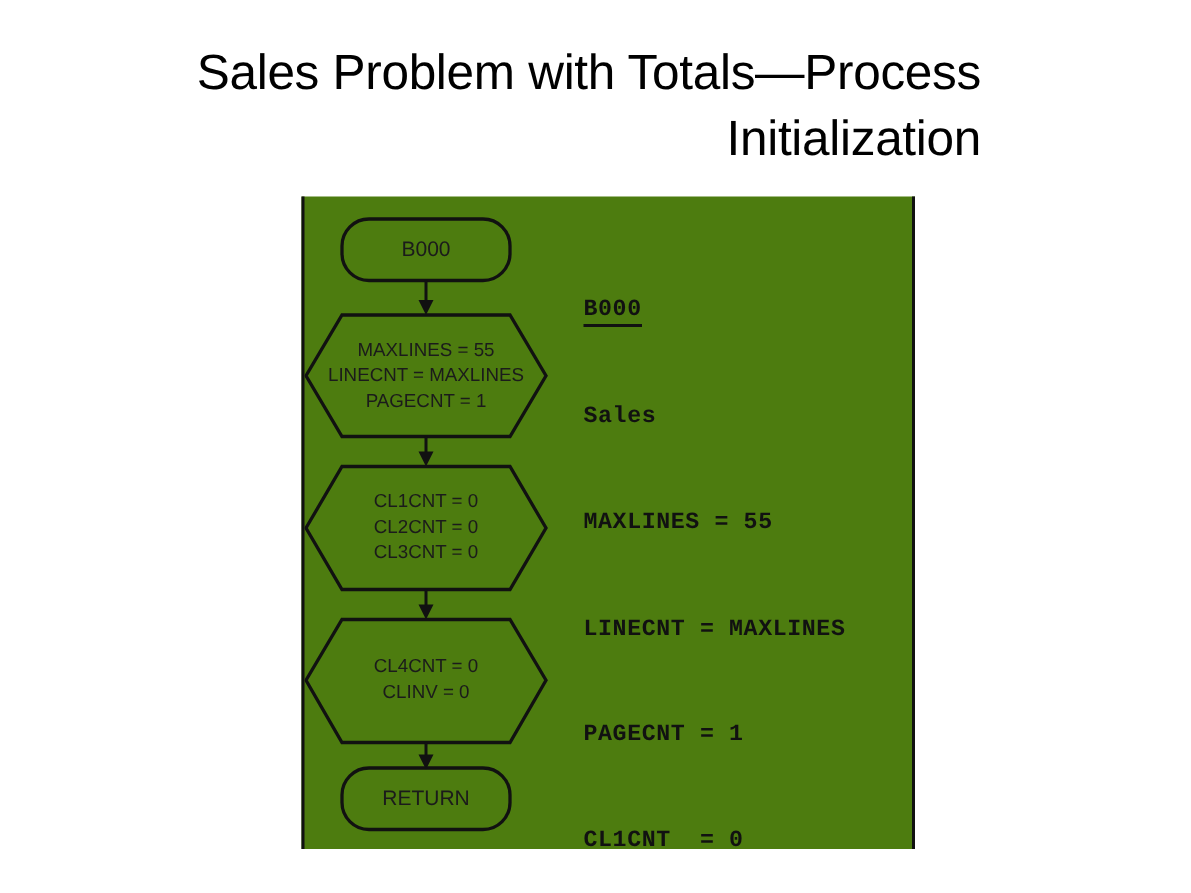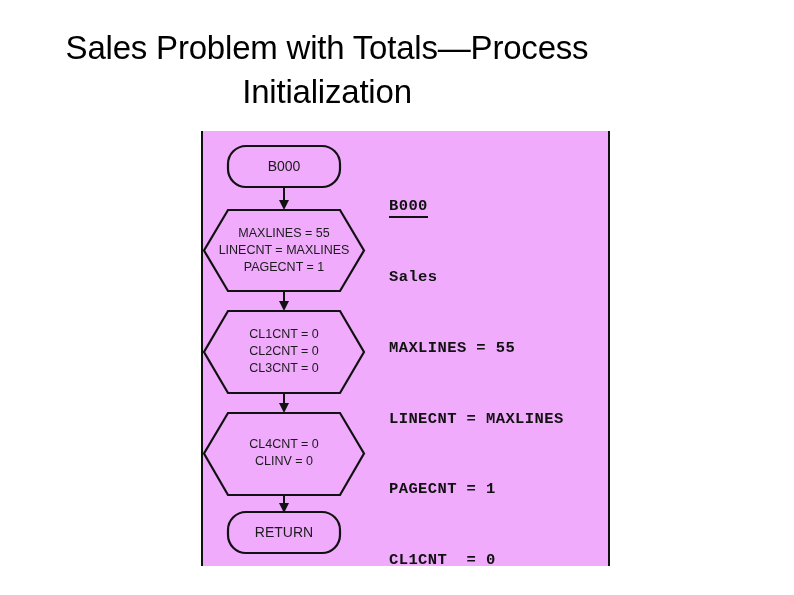--- a/index.html
+++ b/index.html
@@ -16,38 +16,38 @@
     font-family: "Liberation Sans", sans-serif;
     color: #000000;
   }
 
   
   #slide-title {
     position: absolute;
     left: 0;
     top: 26px;
     width: 654px;
-    text-align: center;
+    text-align: right;
     font-family: "Liberation Sans", sans-serif;
     font-size: 33px;
     line-height: 44px;
     font-weight: 400;
     letter-spacing: -0.2px;
     color: #000000;
     white-space: pre-line;
   }
 
   
   #figure-panel {
     position: absolute;
     left: 201px;
     top: 131px;
     width: 409px;
     height: 435px;
-    background: #f0abfc;
+    background: #4d7c0f;
     border-left: 2px solid #111111;
     border-right: 2px solid #111111;
     box-sizing: border-box;
   }
 
   
   #flowchart {
     position: absolute;
     left: 0px;
     top: 0px;

